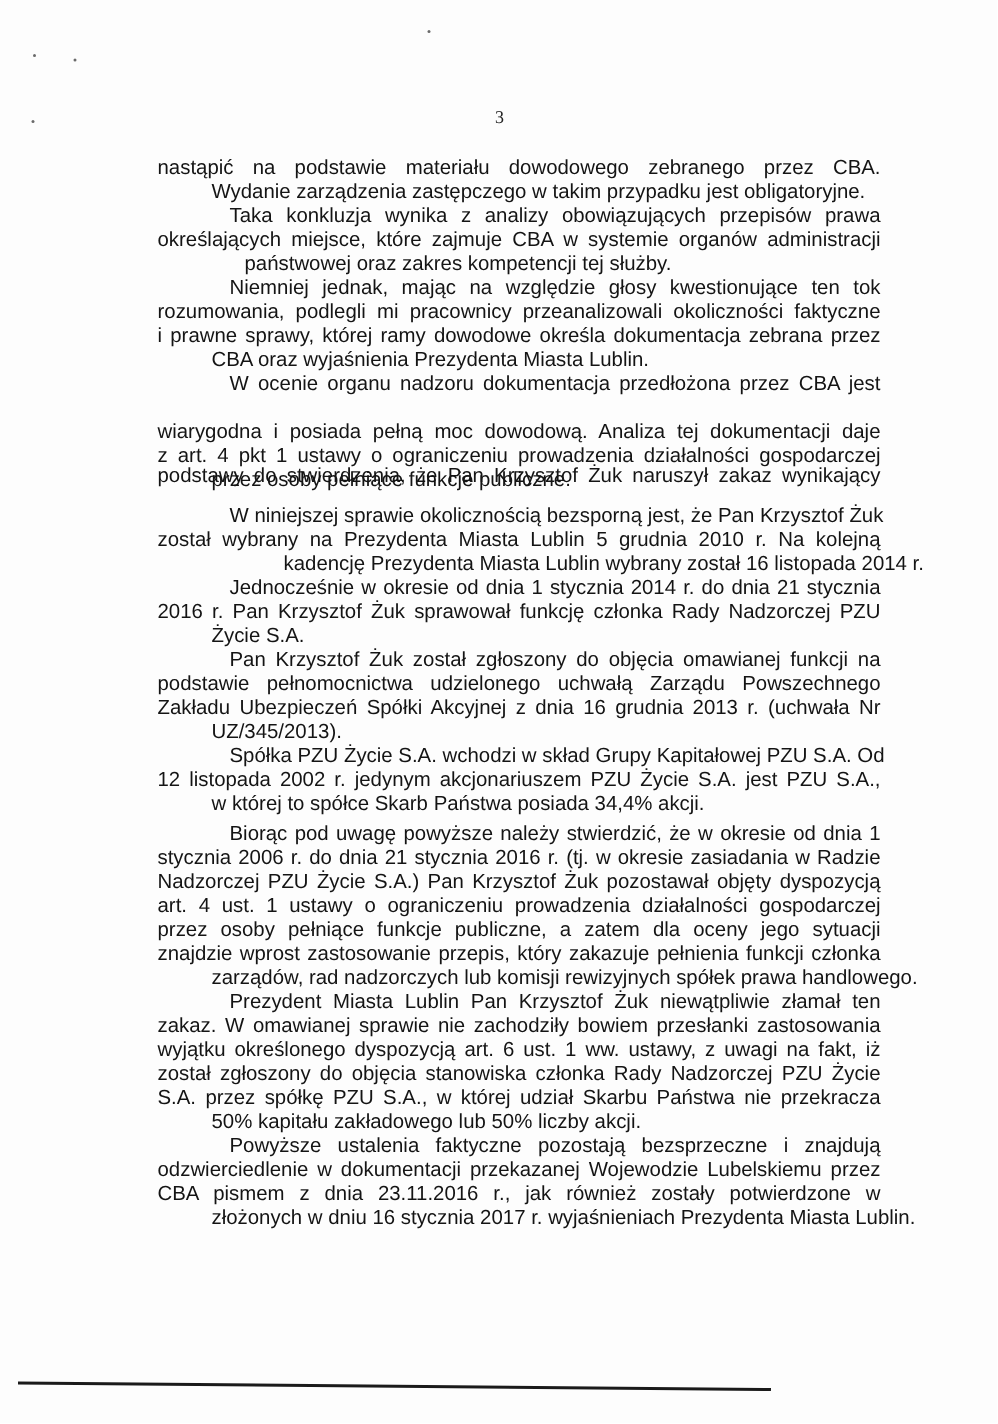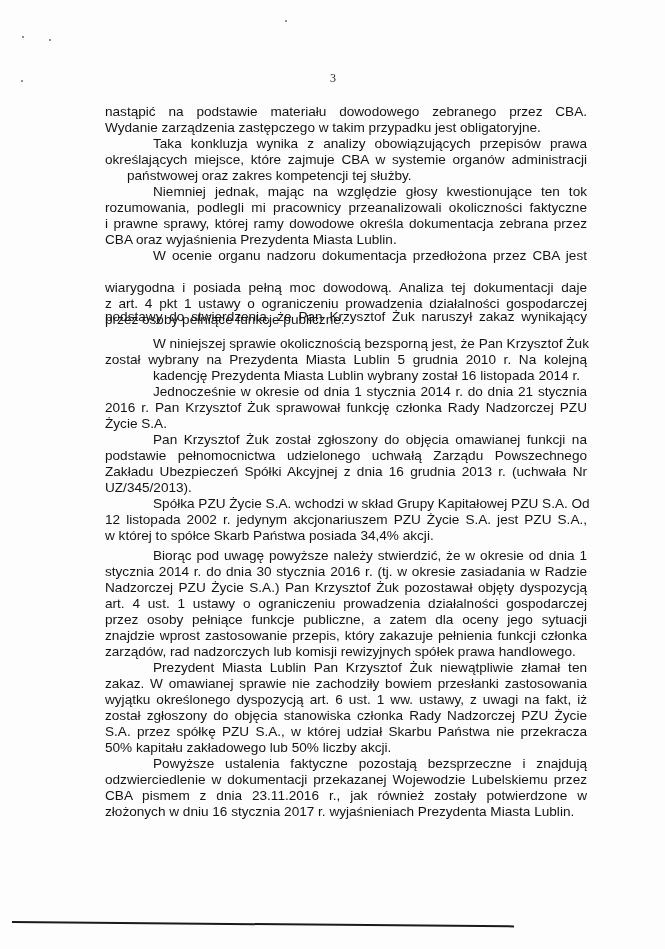--- a/index.html
+++ b/index.html
@@ -2,21 +2,21 @@
 <html><head>
 <meta charset="utf-8">
 <style>
   html, body { margin: 0; padding: 0; background: #ffffff; }
   body { width: 665px; height: 949px; position: relative; overflow: hidden; }
   .page { position: absolute; left: 0; top: 0; width: 665px; height: 949px; background: #fdfdfd; }
   .speck { position: absolute; width: 2px; height: 2px; background: #6a6a6a; border-radius: 1px; }
   .page-number { position: absolute; left: 330px; top: 71px; font-family: "Liberation Serif", serif; font-size: 12px; color: #222; }
   .text { position: absolute; left: 105px; width: 482px; font-family: "Liberation Sans", sans-serif; font-size: 13.6px; color: #141414; }
   .line { position: absolute; left: 0; width: 482px; height: 16px; line-height: 16px; white-space: nowrap; text-align: justify; text-align-last: justify; }
-  .line.last { text-align-last: left; }
+  .line.last { text-align-last: left; margin-left: 36px; }
   .line.indent { left: 48px; width: 434px; }
   .rule { position: absolute; left: 12px; top: 921px; width: 502px; height: 2px; background: #1a1a1a; transform: rotate(0.5deg); transform-origin: left center; }
 </style>
 </head>
 <body>
 
 <div class="page">
   <span class="speck" style="left:22px;top:36px;"></span>
   <span class="speck" style="left:49px;top:39px;"></span>
   <span class="speck" style="left:21px;top:80px;"></span>
@@ -55,21 +55,21 @@
     <div class="line indent" style="top:328px;">Pan Krzysztof Żuk został zgłoszony do objęcia omawianej funkcji na</div>
     <div class="line" style="top:344px;">podstawie pełnomocnictwa udzielonego uchwałą Zarządu Powszechnego</div>
     <div class="line" style="top:360px;">Zakładu Ubezpieczeń Spółki Akcyjnej z dnia 16 grudnia 2013 r. (uchwała Nr</div>
     <div class="line last" style="top:376px;">UZ/345/2013).</div>
 
     <div class="line indent" style="top:392px;">Spółka PZU Życie S.A. wchodzi w skład Grupy Kapitałowej PZU S.A. Od</div>
     <div class="line" style="top:408px;">12 listopada 2002 r. jedynym akcjonariuszem PZU Życie S.A. jest PZU S.A.,</div>
     <div class="line last" style="top:424px;">w której to spółce Skarb Państwa posiada 34,4% akcji.</div>
 
     <div class="line indent" style="top:444px;">Biorąc pod uwagę powyższe należy stwierdzić, że w okresie od dnia 1</div>
-    <div class="line" style="top:460px;">stycznia 2014 r. do dnia 30 stycznia 2016 r. (tj. w okresie zasiadania w Radzie</div>
+    <div class="line" style="top:460px;">stycznia 2006 r. do dnia 21 stycznia 2016 r. (tj. w okresie zasiadania w Radzie</div>
     <div class="line" style="top:476px;">Nadzorczej PZU Życie S.A.) Pan Krzysztof Żuk pozostawał objęty dyspozycją</div>
     <div class="line" style="top:492px;">art. 4 ust. 1 ustawy o ograniczeniu prowadzenia działalności gospodarczej</div>
     <div class="line" style="top:508px;">przez osoby pełniące funkcje publiczne, a zatem dla oceny jego sytuacji</div>
     <div class="line" style="top:524px;">znajdzie wprost zastosowanie przepis, który zakazuje pełnienia funkcji członka</div>
     <div class="line last" style="top:540px;">zarządów, rad nadzorczych lub komisji rewizyjnych spółek prawa handlowego.</div>
 
     <div class="line indent" style="top:556px;">Prezydent Miasta Lublin Pan Krzysztof Żuk niewątpliwie złamał ten</div>
     <div class="line" style="top:572px;">zakaz. W omawianej sprawie nie zachodziły bowiem przesłanki zastosowania</div>
     <div class="line" style="top:588px;">wyjątku określonego dyspozycją art. 6 ust. 1 ww. ustawy, z uwagi na fakt, iż</div>
     <div class="line" style="top:604px;">został zgłoszony do objęcia stanowiska członka Rady Nadzorczej PZU Życie</div>

